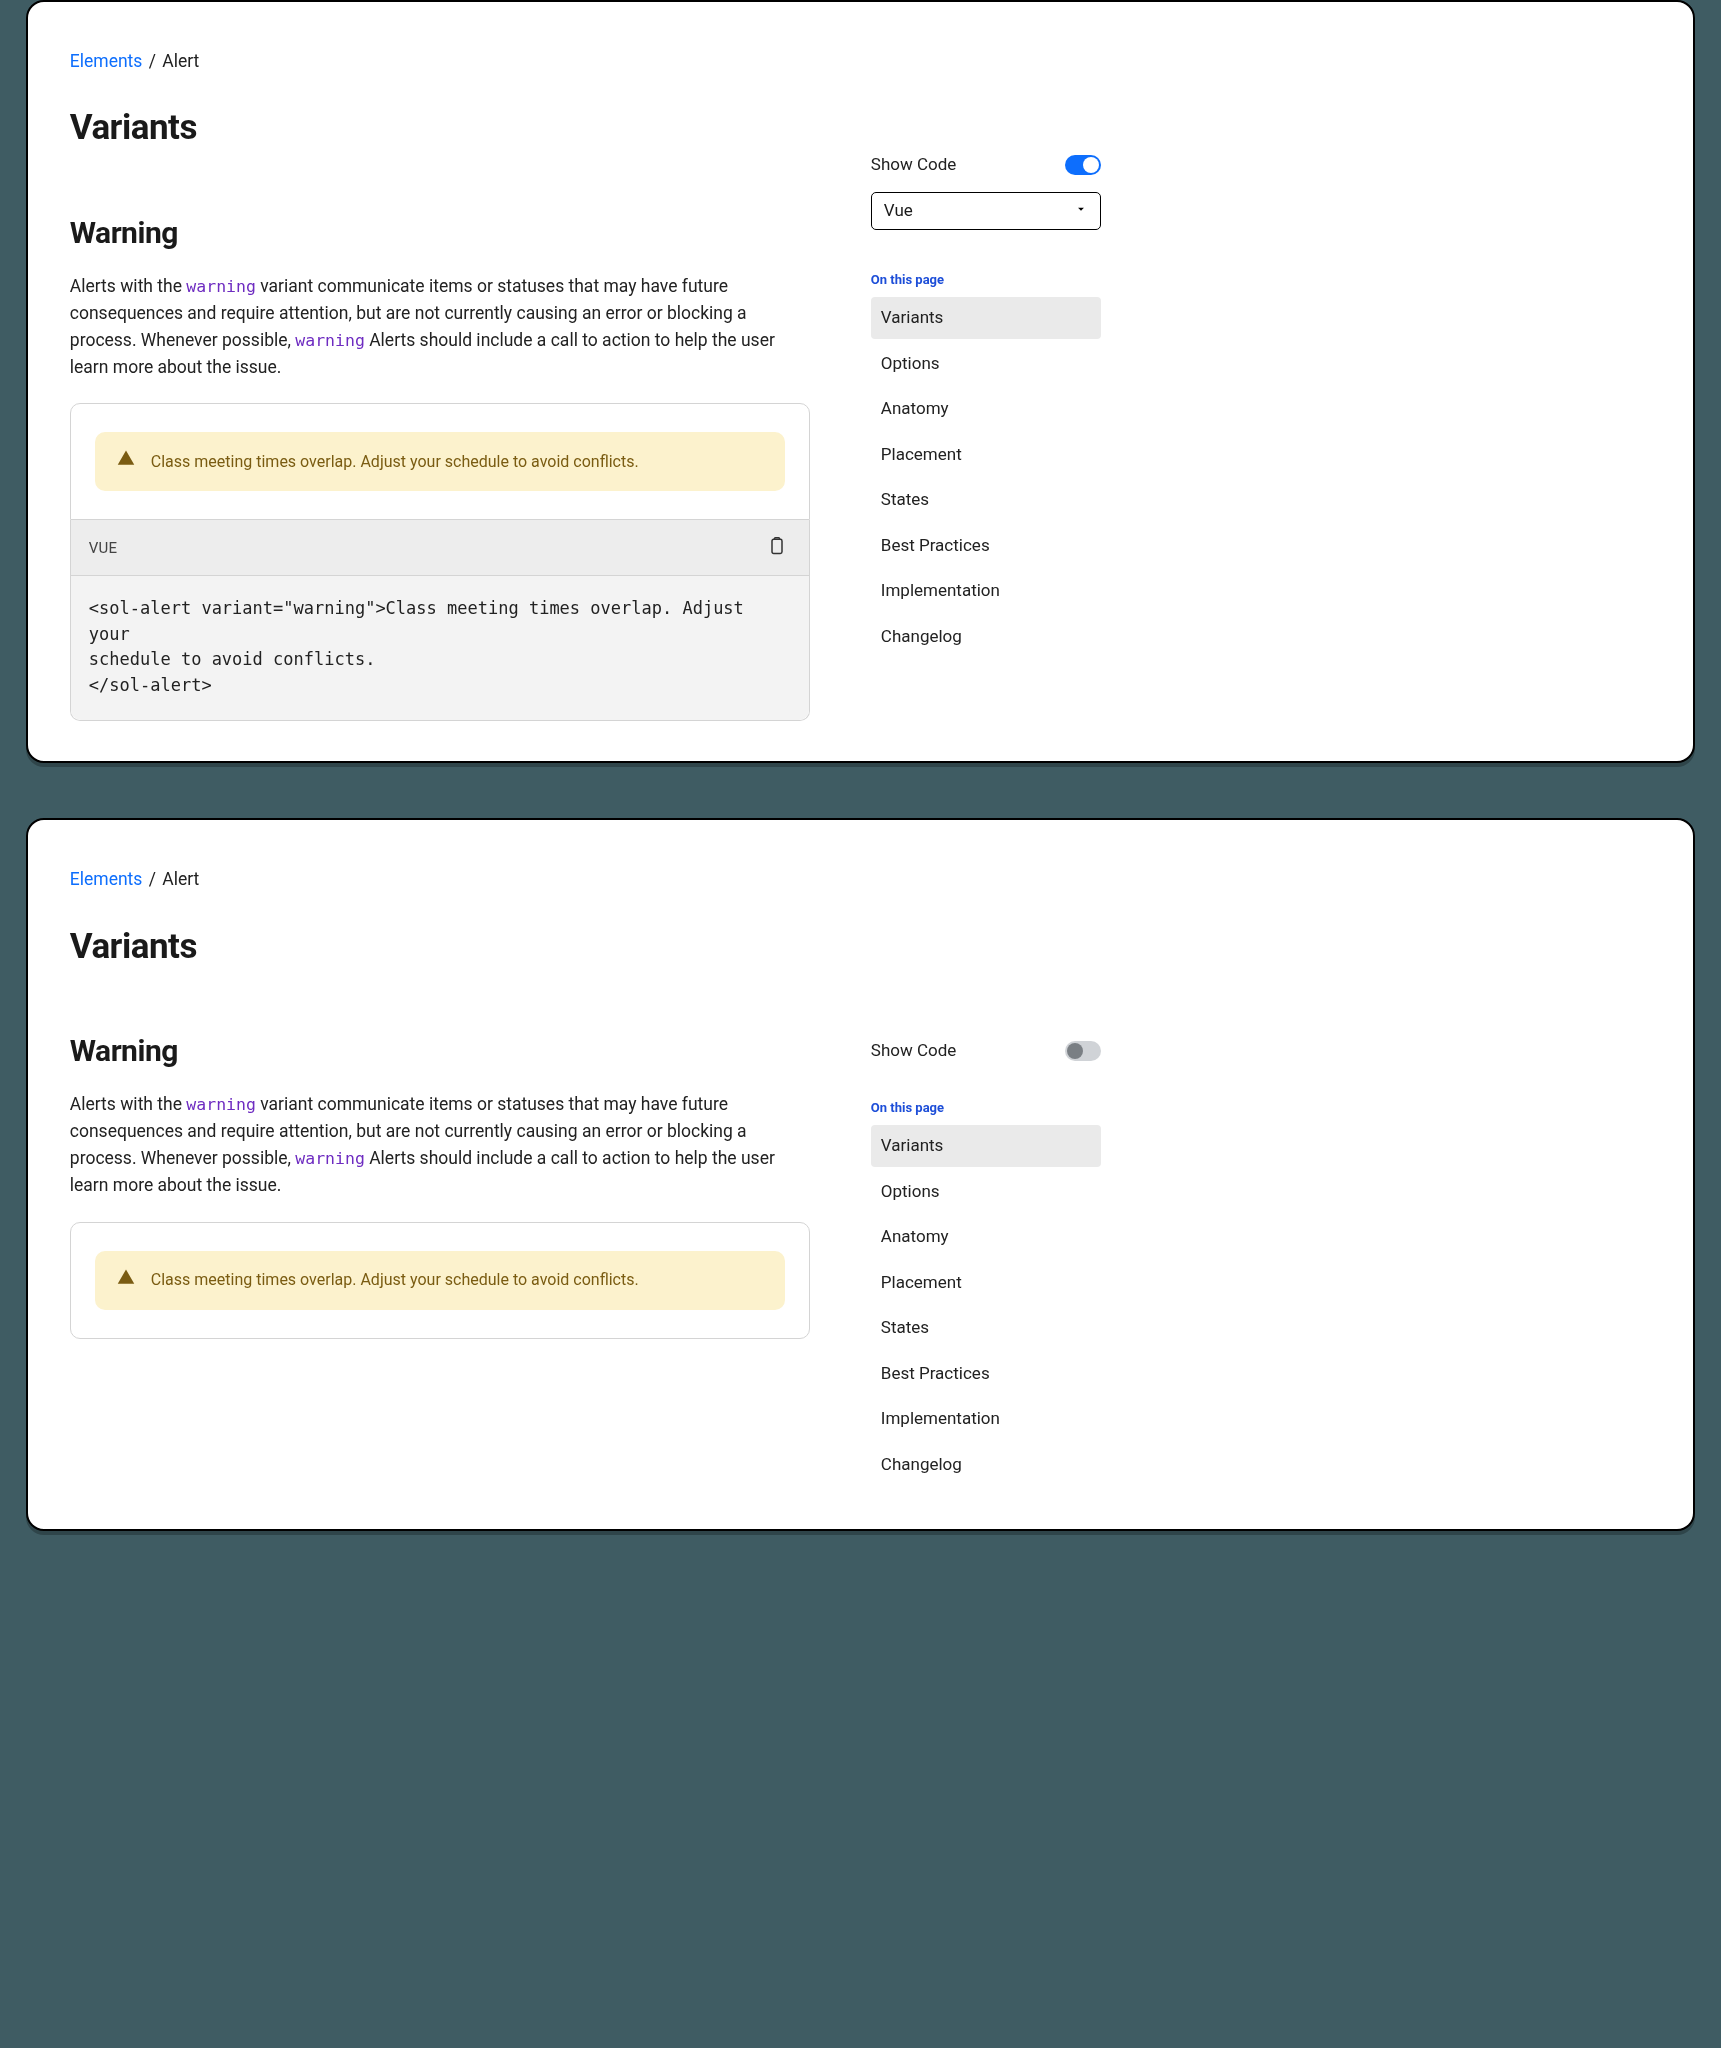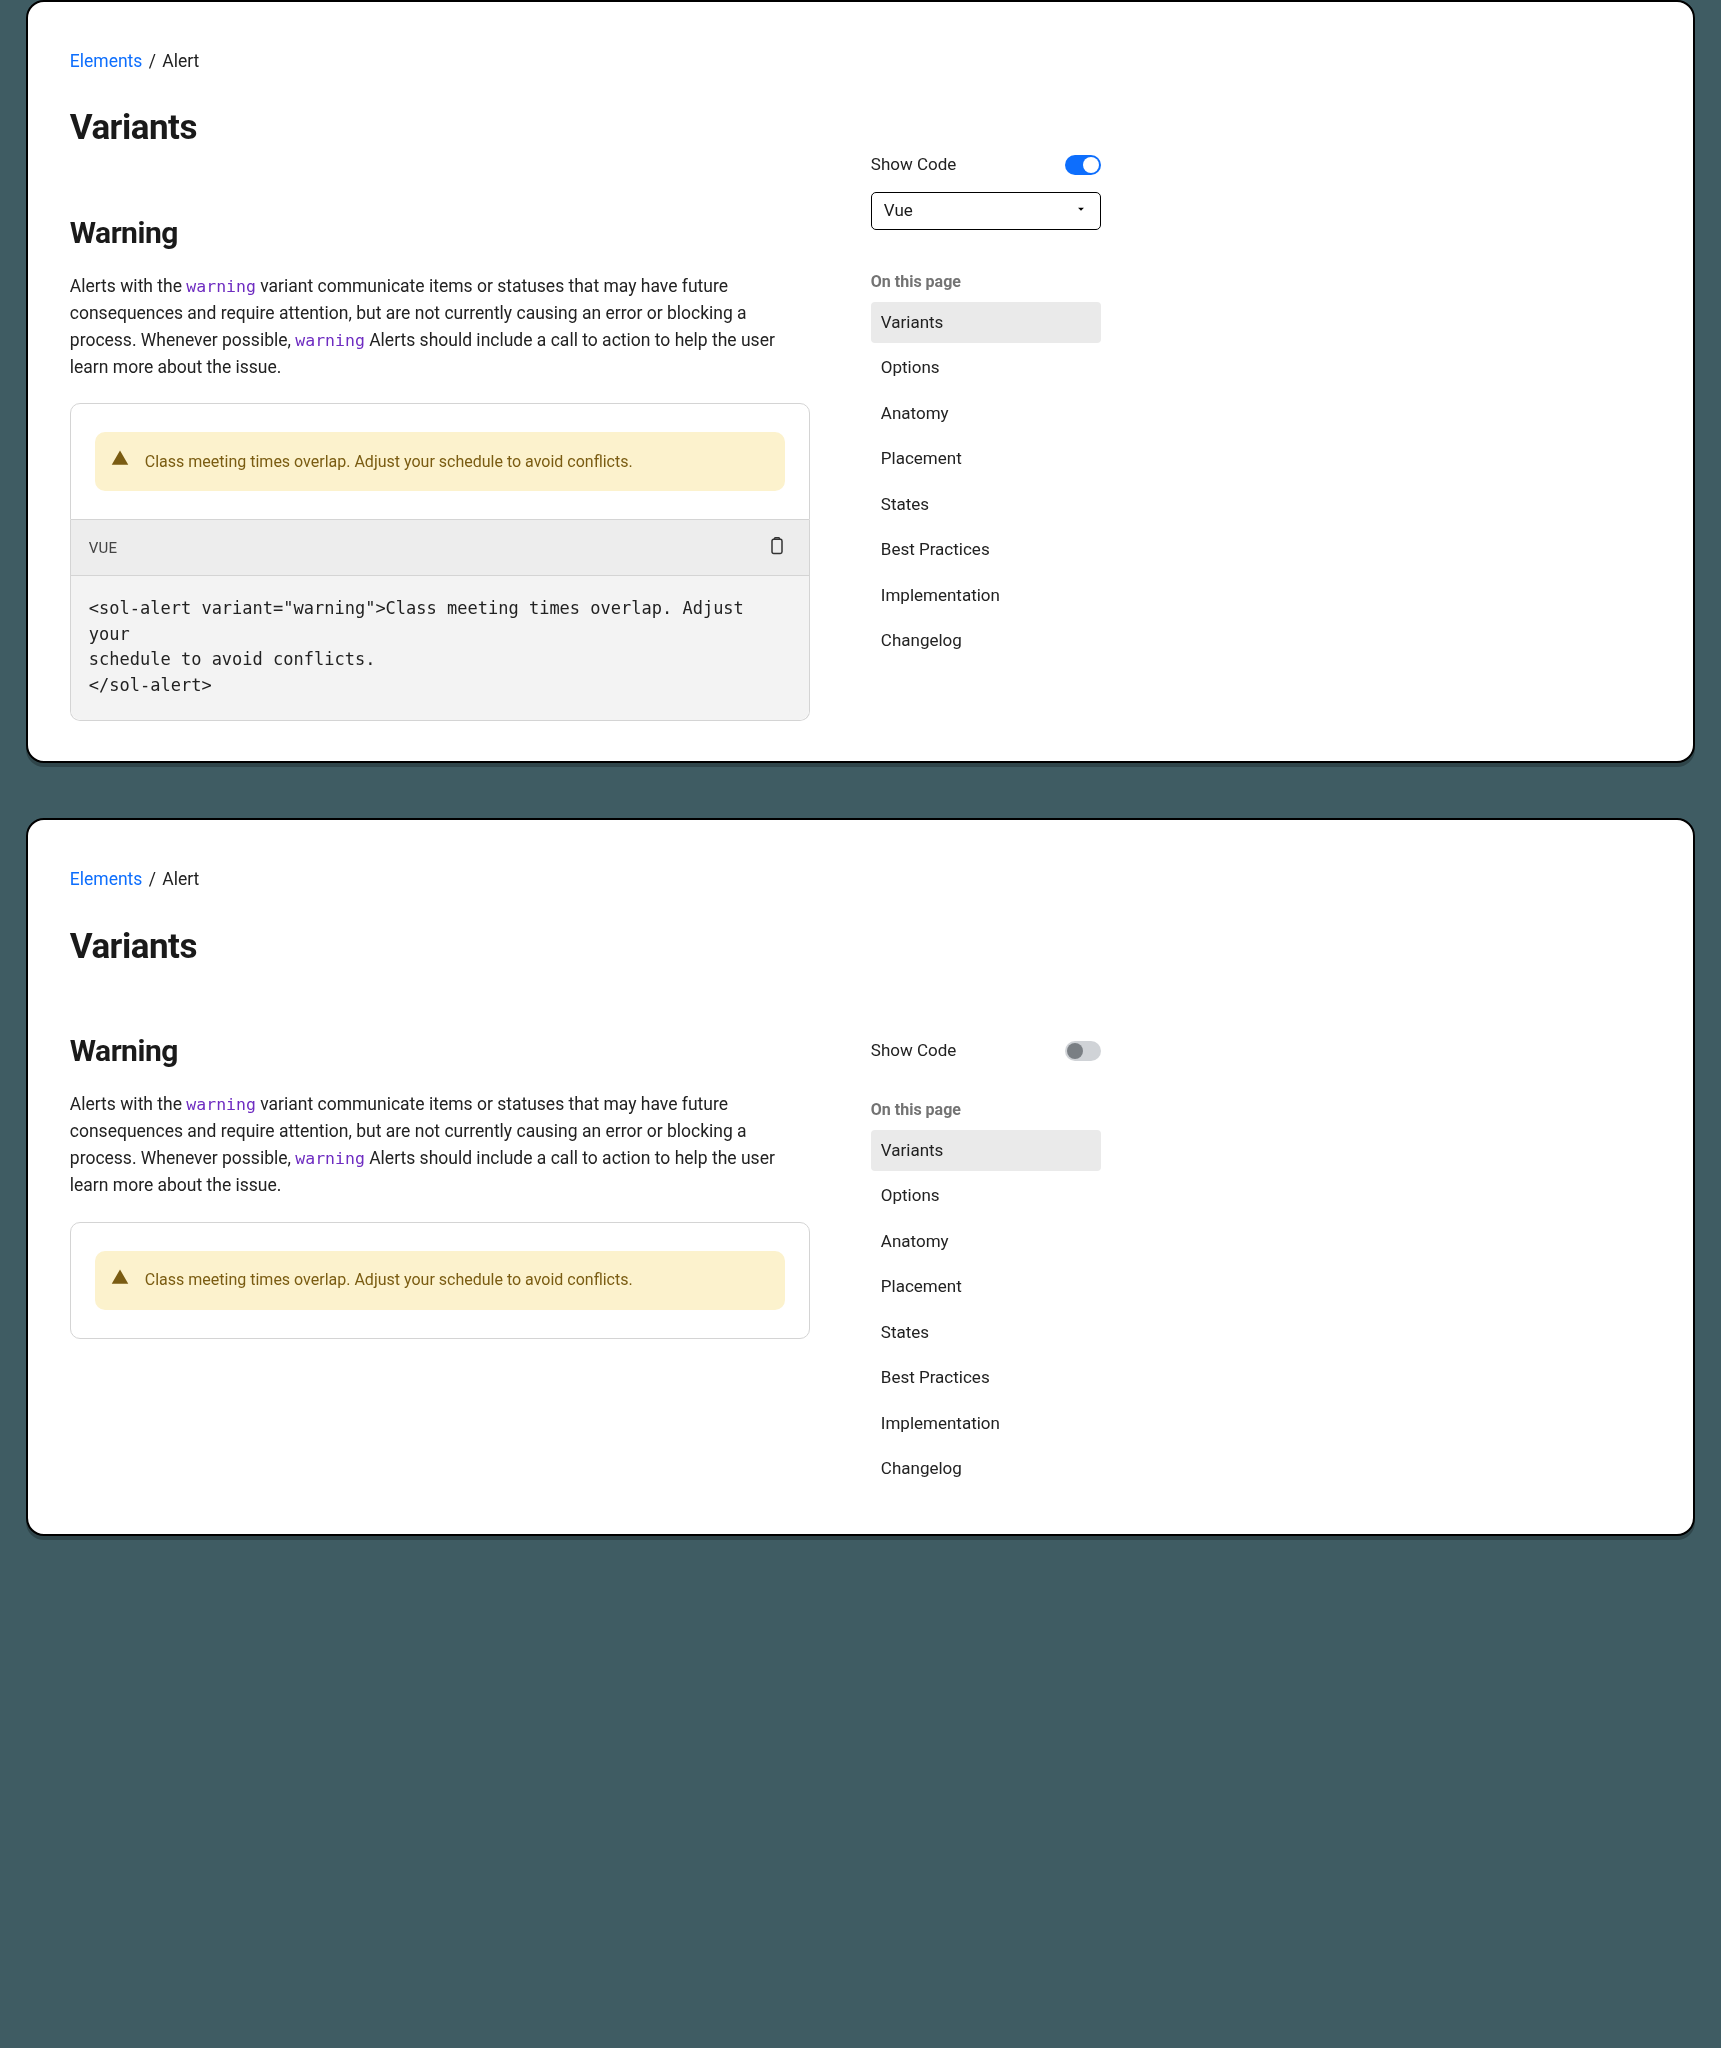--- a/index.html
+++ b/index.html
@@ -65,21 +65,21 @@
   
   .preview {
     border: 1px solid #d4d4d4;
     border-radius: 10px;
     padding: 28px 24px;
     background: #fff;
   }
   .alert {
     background: #fcf2cd;
     border-radius: 10px;
-    padding: 17px 16px;
+    padding: 17px 22px;
     display: flex;
     align-items: center;
     gap: 16px;
     color: #7a5c12;
     font-size: 16px;
   }
   .alert svg { flex: none; }
 
   
   .codeblock-wrap {
@@ -131,21 +131,21 @@
   .toggle.off { background:#d0d3d7; }
   .toggle.off::after { right:auto; left:2px; background:#7a7f84; }
 
   .select {
     border:1.5px solid #000; border-radius:5px; height:38px;
     display:flex; align-items:center; justify-content:space-between;
     padding:0 12px; font-size:17px; background:#fff; cursor:pointer;
     margin-bottom: 40px;
   }
 
-  .toc-title { font-weight:700; color:#737373; font-size:16px; margin:34px 0 8px 0; }
+  .toc-title { font-weight:700; color:#1d4ed8; font-size:13px; margin:34px 0 8px 0; }
   .toc { list-style:none; padding:0; margin:0; }
   .toc li {
     padding:8px 10px; font-size:17px; color:#222; border-radius:4px; cursor:pointer;
     margin-bottom:4px;
   }
   .toc li.active { background:#eaeaea; }
 
 </style>
 </head>
 <body>

